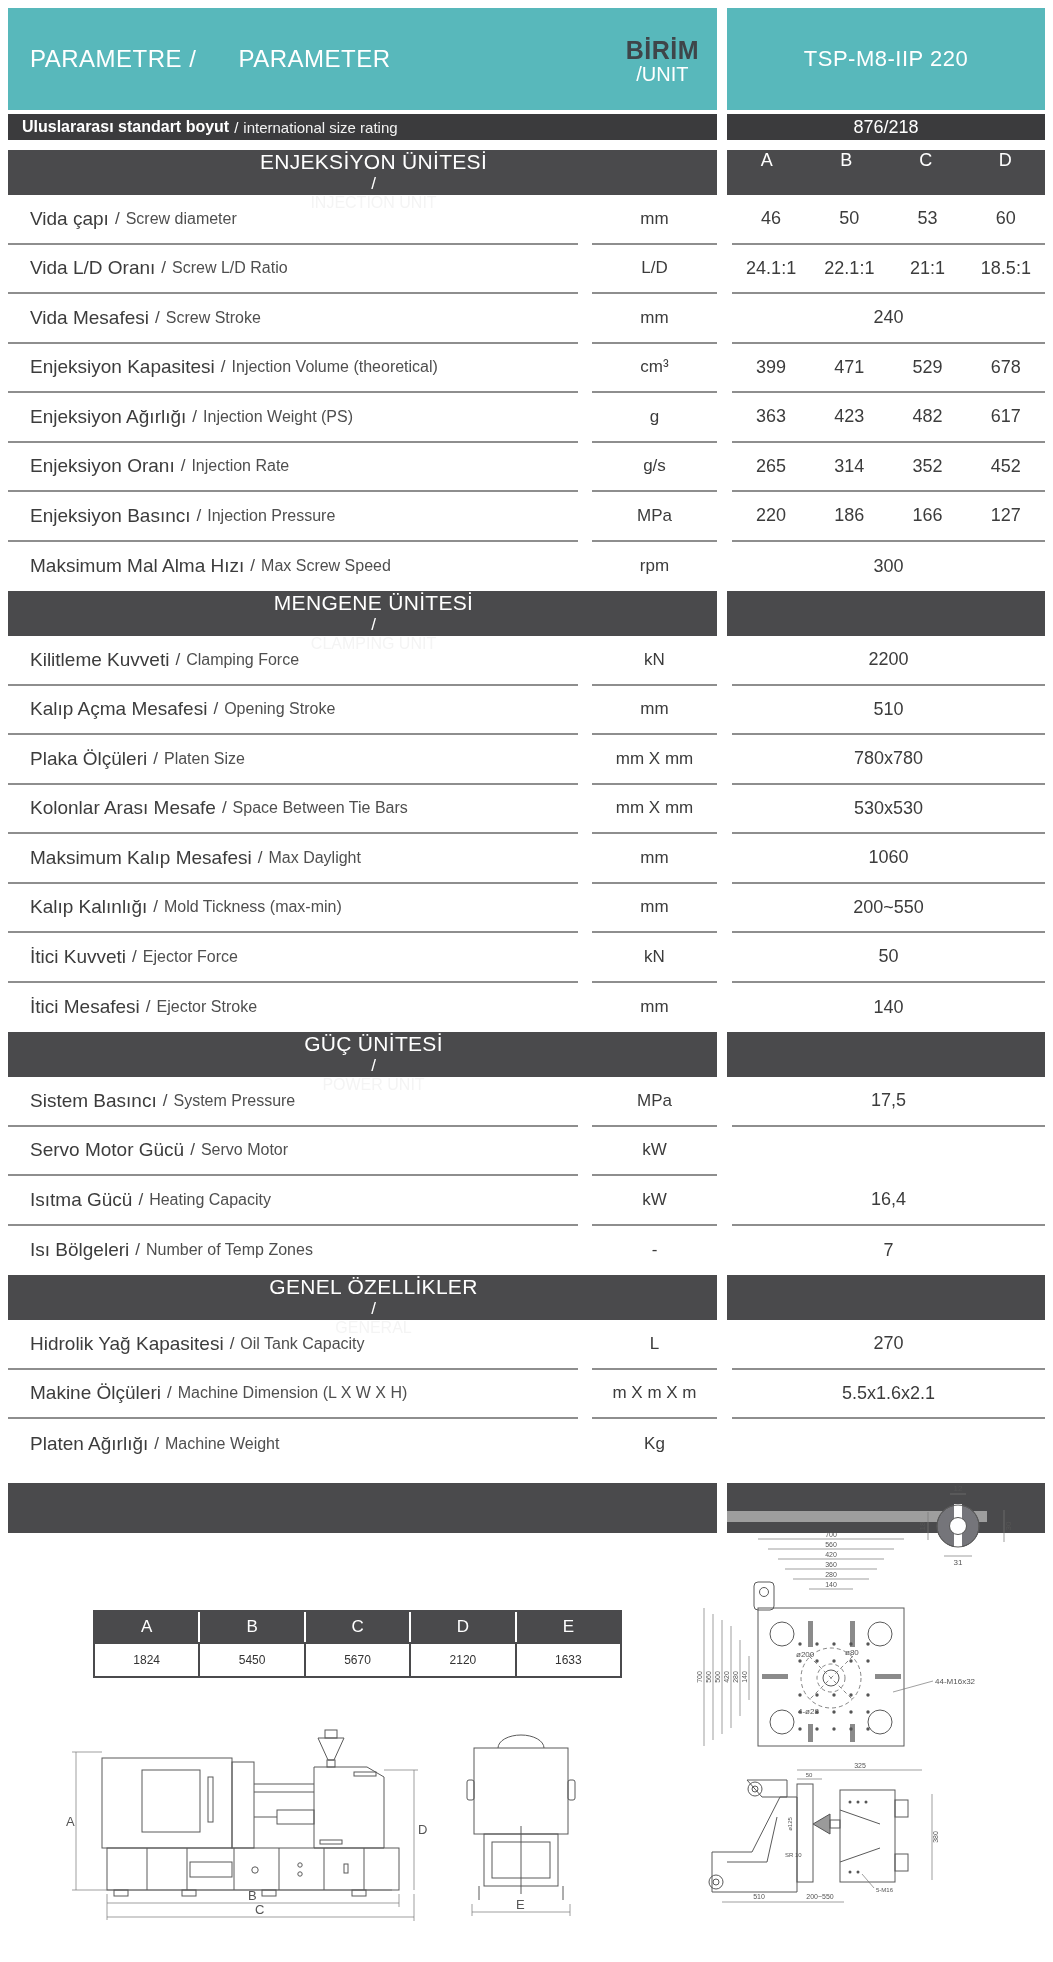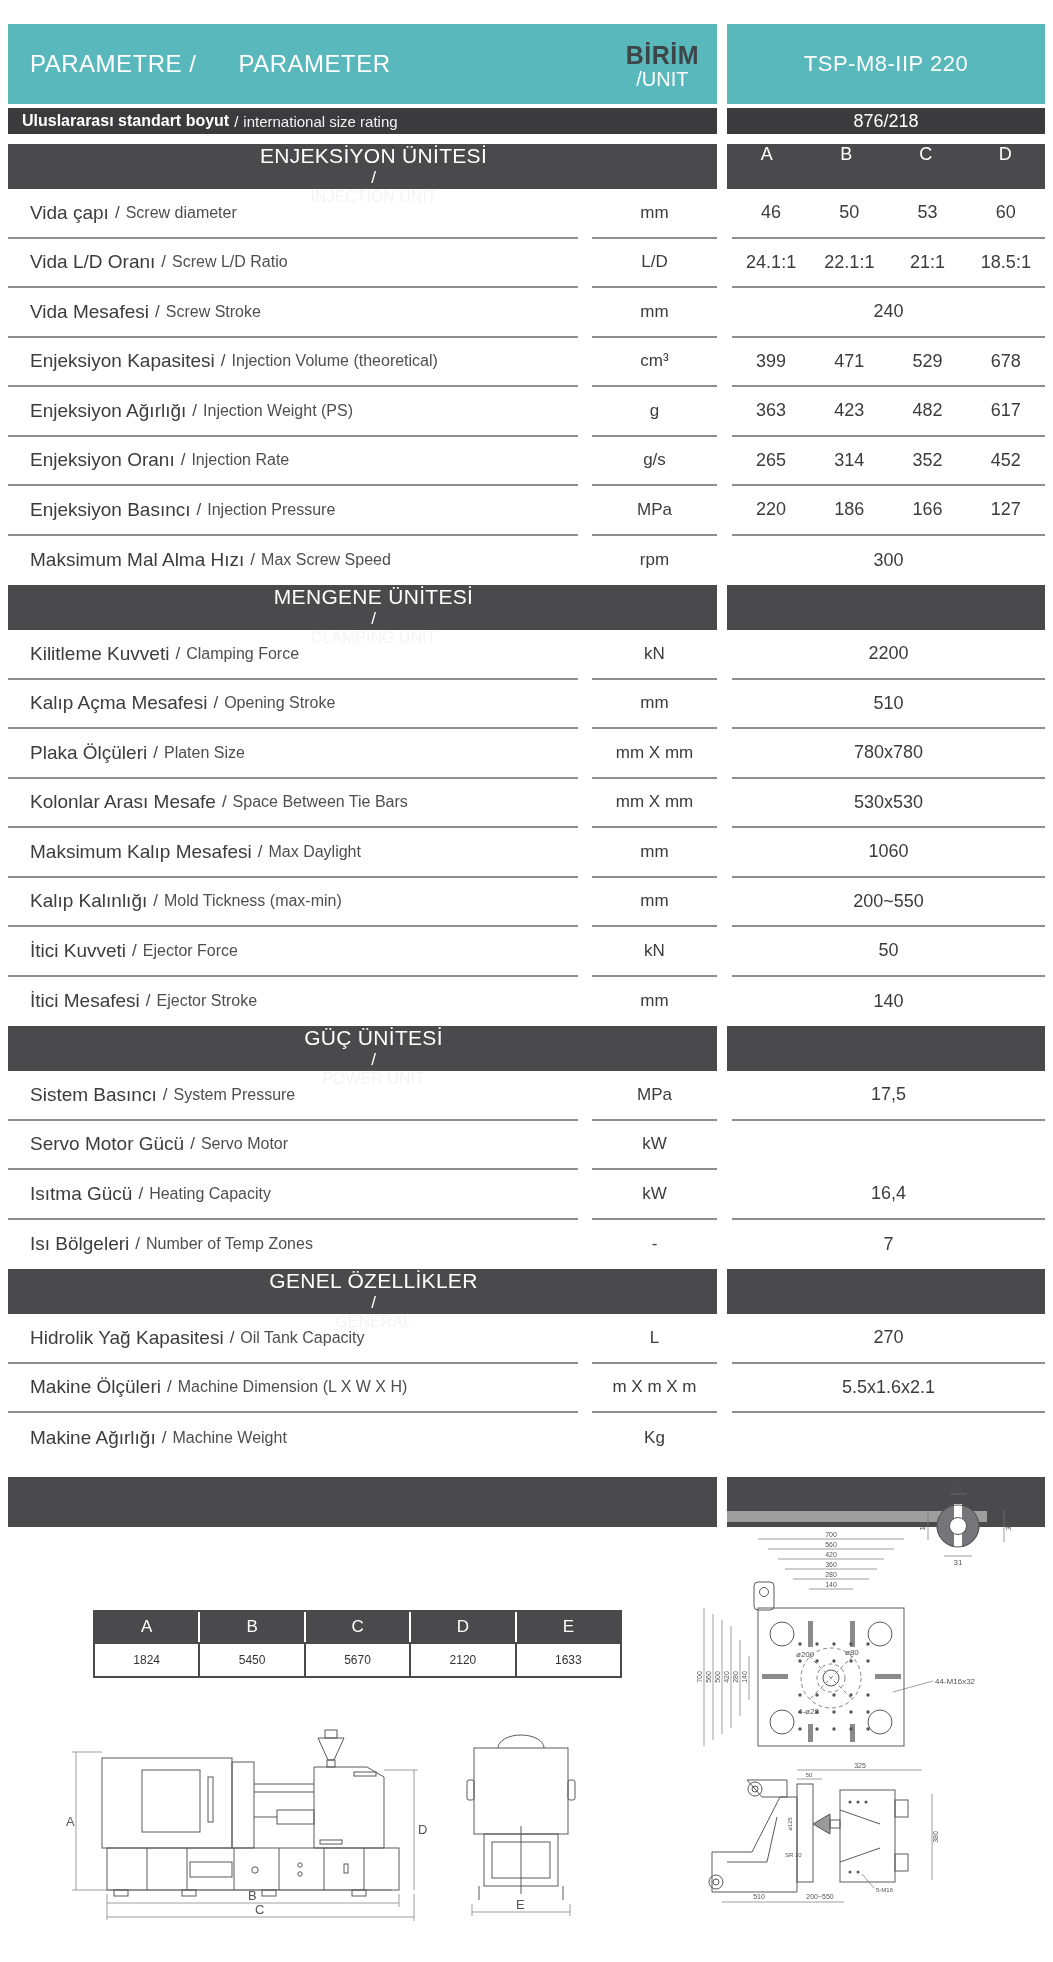--- a/index.html
+++ b/index.html
@@ -5,21 +5,21 @@
   html,body{margin:0;padding:0;background:#fff;}
   .page{position:relative;width:1053px;height:1962px;background:#fff;
         font-family:"Liberation Sans",sans-serif;color:#3c3c3c;overflow:hidden;}
   .flow{position:absolute;top:8px;left:8px;width:1037px;}
   .bar{display:flex;width:100%;}
   .bar .gap{width:10px;background:#fff;flex:0 0 10px;}
   .bar .left{width:709px;flex:0 0 709px;box-sizing:border-box;}
   .bar .right{flex:1;box-sizing:border-box;}
 
   
-  .teal{height:80px;margin-top:16px;}
+  .teal{height:102px;}
   .teal .left,.teal .right{background:#58b8bb;}
   .teal .left{display:flex;align-items:center;justify-content:space-between;
               padding:0 18px 0 22px;}
   .param-title{display:flex;align-items:baseline;gap:42px;color:#fff;
                font-size:24px;letter-spacing:.5px;}
   .unit-title{text-align:center;line-height:1.05;padding-top:4px;}
   .unit-line1{font-size:25px;font-weight:bold;color:#3e4549;letter-spacing:.5px;}
   .unit-line2{font-size:20px;color:#fff;}
   .teal .right{display:flex;align-items:center;justify-content:center;
                color:#fff;font-size:22px;letter-spacing:.5px;}
@@ -536,21 +536,21 @@
     <div class="g2"></div>
     <div class="cell vals">
       <div class="vwrap">
               <span class="merged">5.5x1.6x2.1</span>
             </div>
     </div>
   </div>
 
   <div class="row no-sep">
     <div class="cell name">
-      <span class="tr">Makine Ağırlığı</span>
+      <span class="tr">Platen Ağırlığı</span>
       <span class="sep">/</span>
       <span class="en">Machine Weight</span>
     </div>
     <div class="g1"></div>
     <div class="cell unit">Kg</div>
     <div class="g2"></div>
   </div>
 </div>
 
     <div class="bar darkbar">

